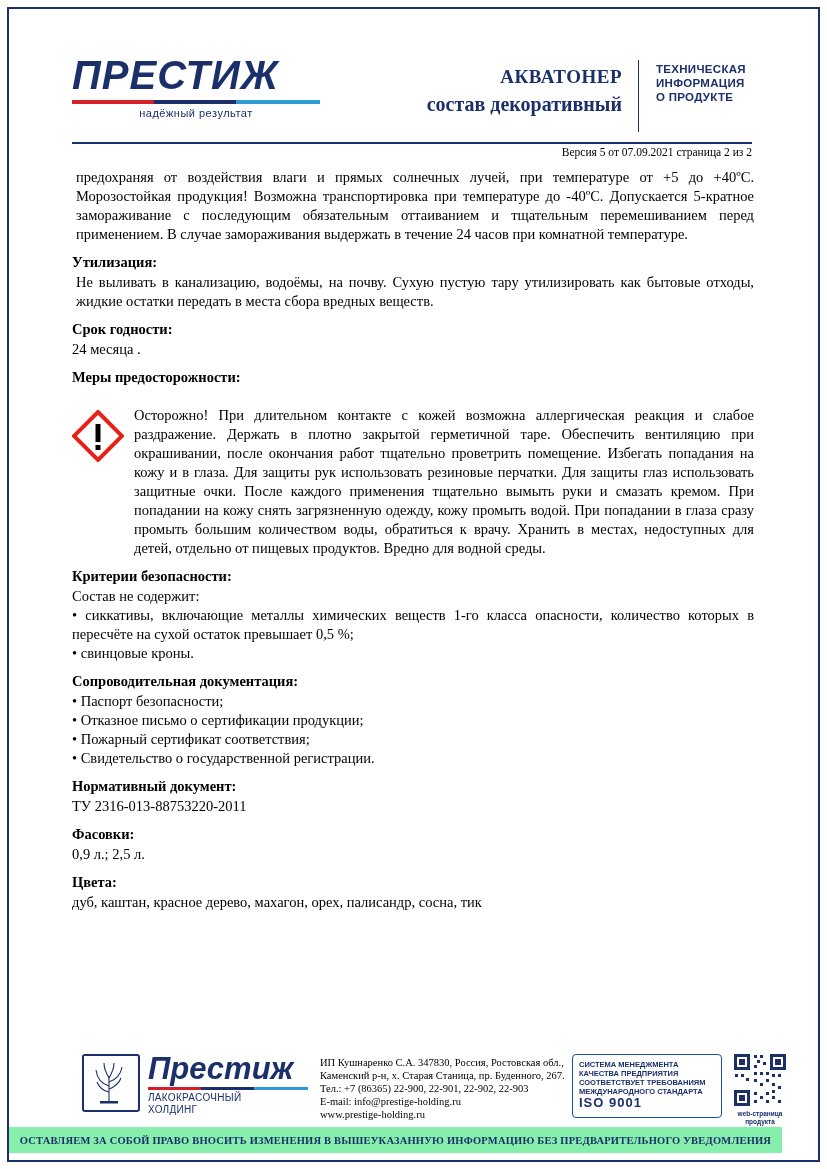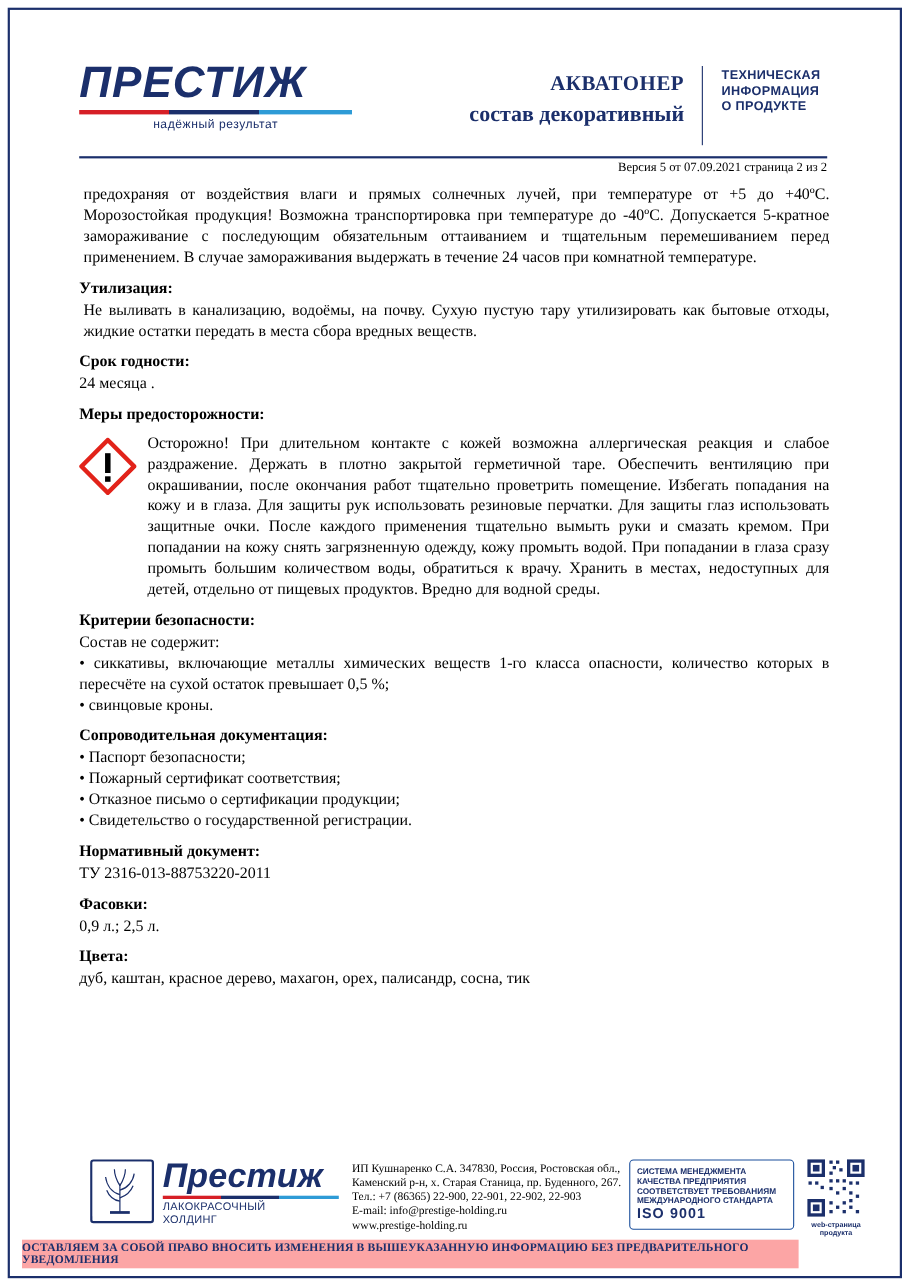--- a/index.html
+++ b/index.html
@@ -156,21 +156,21 @@
     list-style: none;
   }
   .bullets li {
     font-size: 14.5px;
     line-height: 19px;
     text-align: justify;
   }
   .warnblock {
     display: flex;
     align-items: flex-start;
-    margin-top: 8px;
+    margin-top: 20px;
   }
   .warn-icon {
     flex: 0 0 auto;
     width: 58px;
     padding-top: 4px;
   }
   .warn-text {
     flex: 1 1 auto;
     font-size: 14.5px;
     line-height: 19px;
@@ -275,27 +275,26 @@
     font-family: "Liberation Sans", sans-serif;
     font-size: 6.5px;
     line-height: 8px;
     color: #1b2f6b;
     font-weight: bold;
   }
   .bottom-bar {
     position: absolute;
     left: 9px;
     top: 1127px;
-    width: 706px;
+    width: 773px;
     height: 26px;
-    background: #fca5a5;
+    background: #86efac;
     display: flex;
     align-items: center;
     justify-content: center;
-    margin-left: 11px;
   }
   .bottom-bar span {
     font-family: "Liberation Serif", serif;
     font-weight: bold;
     font-size: 10.5px;
     color: #1b2f6b;
     letter-spacing: 0.2px;
   }
 </style>
 </head>
@@ -348,22 +347,22 @@
     <div class="heading">Критерии безопасности:</div>
     <p class="plain">Состав не содержит:</p>
     <ul class="bullets">
       <li>•   сиккативы, включающие металлы химических веществ 1-го класса опасности, количество которых в пересчёте на сухой остаток превышает 0,5 %;</li>
       <li>•  свинцовые кроны.</li>
     </ul>
 
     <div class="heading">Сопроводительная документация:</div>
     <ul class="bullets">
       <li>• Паспорт безопасности;</li>
+      <li>• Отказное письмо о сертификации продукции;</li>
       <li>• Пожарный сертификат соответствия;</li>
-      <li>• Отказное письмо о сертификации продукции;</li>
       <li>• Свидетельство о государственной регистрации.</li>
     </ul>
 
     <div class="heading">Нормативный документ:</div>
     <p class="plain">ТУ 2316-013-88753220-2011</p>
 
     <div class="heading">Фасовки:</div>
     <p class="plain">0,9 л.; 2,5 л.</p>
 
     <div class="heading">Цвета:</div>

